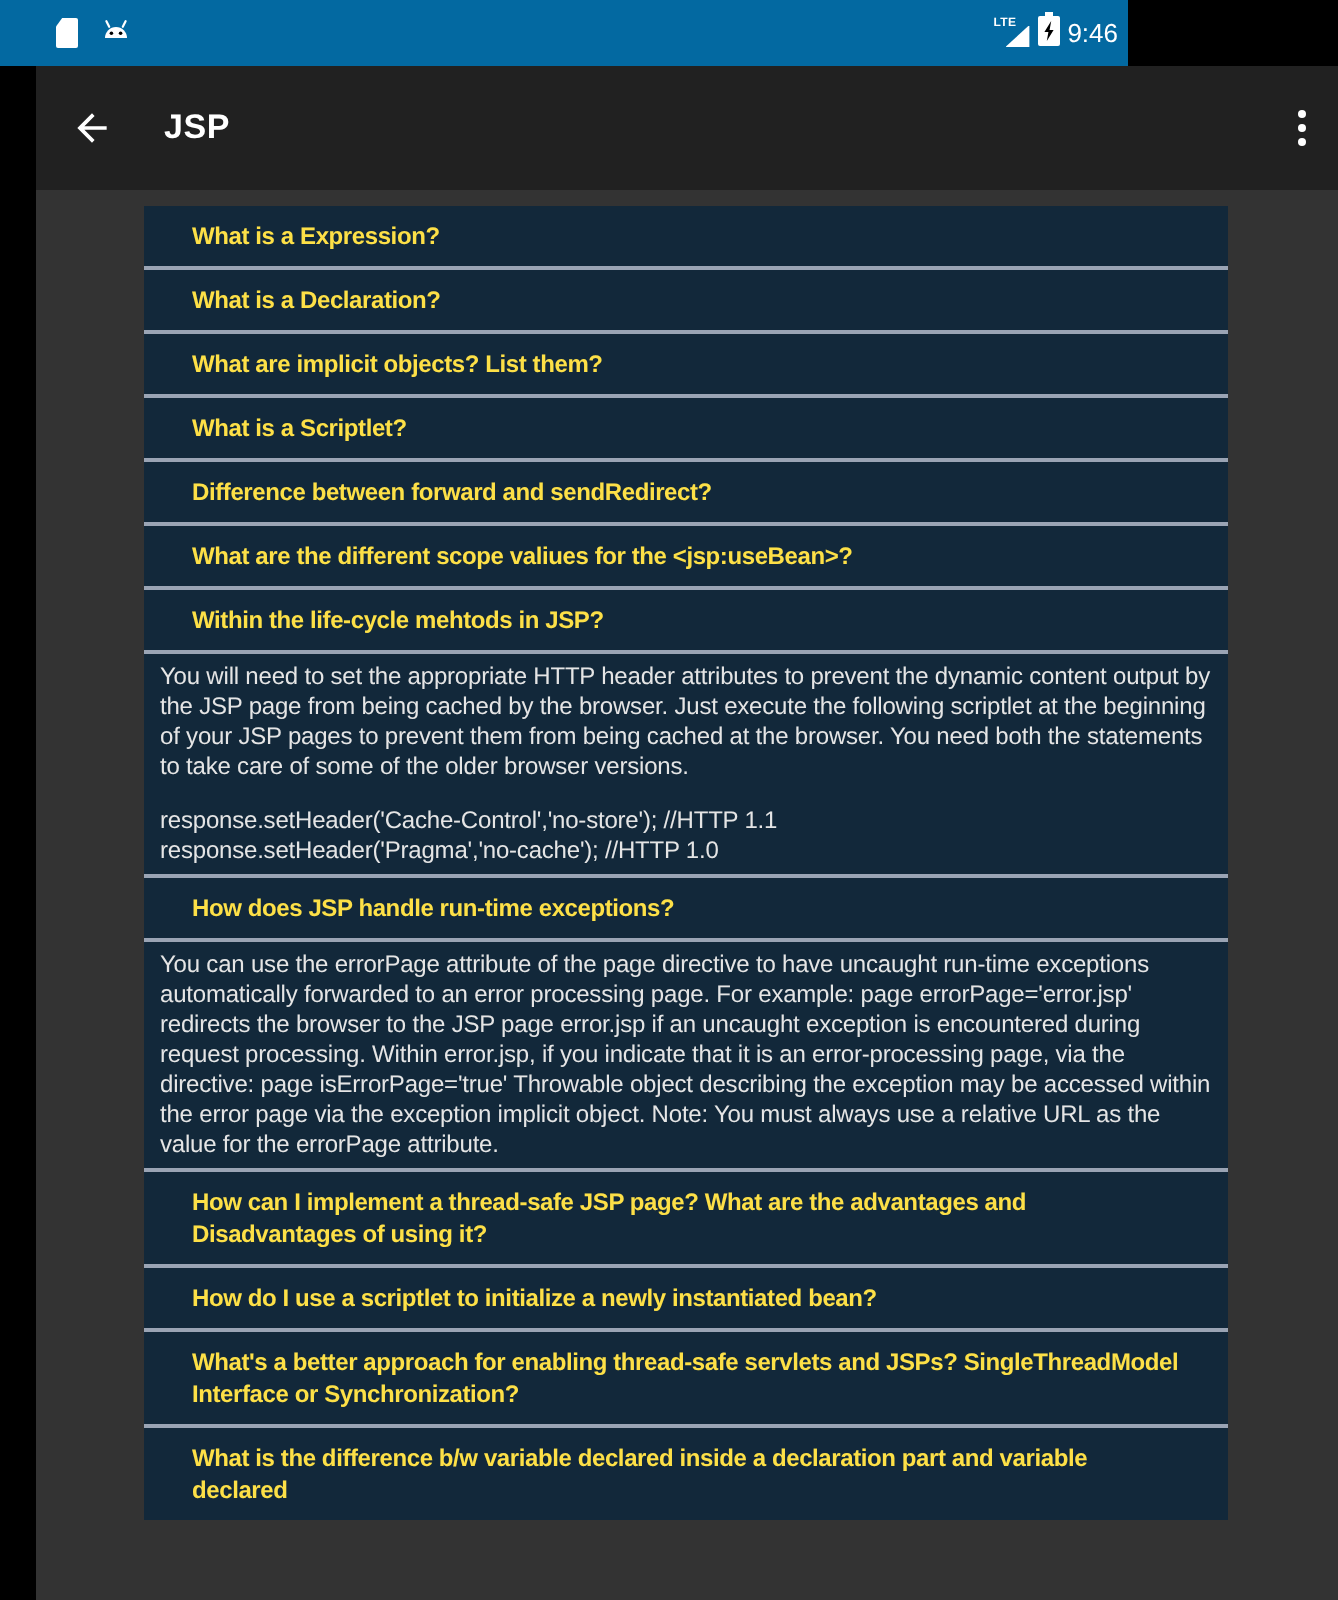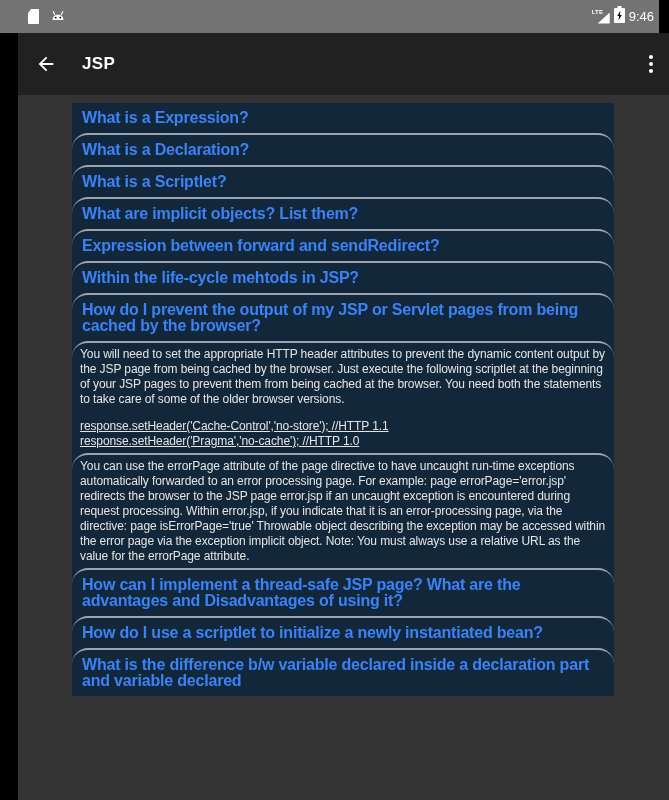--- a/index.html
+++ b/index.html
@@ -1,21 +1,21 @@
 <!DOCTYPE html>
 <html><head>
 <meta charset="utf-8">
 <style>
   * { margin:0; padding:0; box-sizing:border-box; }
   html,body { width:669px; height:800px; background:#000; }
   body { font-family:"Liberation Sans", sans-serif; }
   .screen { position:relative; width:669px; height:800px; background:#000; overflow:hidden; }
 
   
-  .status-bar { position:absolute; top:0; left:0; width:659px; height:33px; background:#737373; }
+  .status-bar { position:absolute; top:0; left:0; width:564px; height:33px; background:#0369a1; }
   .sb-left { position:absolute; left:28px; top:0; height:33px; display:flex; align-items:center; gap:12px; }
   .sd-icon { width:11px; height:15px; background:#fff; border-radius:1px;
              clip-path:polygon(28% 0, 100% 0, 100% 100%, 0 100%, 0 28%); }
   .sb-right { position:absolute; right:3px; top:0; height:33px; display:flex; align-items:center; gap:4px; }
   .signal { position:relative; width:18px; height:16px; }
   .signal .lte { position:absolute; left:0; top:0; font-size:6px; font-weight:bold; color:#fff; letter-spacing:.2px; }
   .signal .tri { position:absolute; right:0; bottom:1px; width:12px; height:11px; background:#fff;
                  clip-path:polygon(100% 0, 100% 100%, 0 100%); }
   .time { color:#fff; font-size:13px; padding-right:2px; }
 
@@ -24,26 +24,26 @@
   .app-bar { height:62px; background:#212121; display:flex; align-items:center; position:relative; }
   .back-btn { margin-left:16px; width:24px; height:24px; display:flex; align-items:center; justify-content:center; }
   .app-title { color:#fff; font-size:17px; font-weight:bold; margin-left:24px; letter-spacing:.3px; }
   .overflow-btn { position:absolute; right:12px; top:50%; transform:translateY(-50%);
                   display:flex; flex-direction:column; gap:3px; padding:4px; }
   .overflow-btn .dot { width:4px; height:4px; border-radius:50%; background:#fff; }
 
   
   .content { height:705px; background:#333333; padding:8px 0 0 54px; overflow:hidden; }
   .card { width:542px; background:#12283a; }
-  .row + .row { border-top:2px solid #9aa4b4;border-radius:16px; }
-  .row.q { padding:7px 10px; color:#3b82f6; font-size:16px; font-weight:bold;
+  .row + .row { border-top:2px solid #9aa4b4; }
+  .row.q { padding:7px 24px; color:#fde047; font-size:12px; font-weight:bold;
            line-height:16px; letter-spacing:-0.2px; cursor:pointer; }
   .row.a { padding:4px 8px; color:#e5e5e5; font-size:12px; line-height:15px; letter-spacing:-0.1px; }
   .row.a .code { margin-top:12px; }
-  .row.a .code-line { white-space:nowrap;text-decoration:underline; }
+  .row.a .code-line { white-space:nowrap; }
 </style>
 </head>
 <body>
 
 <div class="screen">
 
   <div class="status-bar">
     <div class="sb-left">
       <span class="sd-icon"></span>
       <span>
@@ -86,39 +86,41 @@
           <span class="dot"></span>
           <span class="dot"></span>
       </span>
     </div>
 
     <div class="content">
       <div class="card">
 
         <div class="row q">What is a Expression?</div>
         <div class="row q">What is a Declaration?</div>
+        <div class="row q">What are implicit objects? List them?</div>
         <div class="row q">What is a Scriptlet?</div>
-        <div class="row q">What are implicit objects? List them?</div>
-        <div class="row q">Expression between forward and sendRedirect?</div>
+        <div class="row q">Difference between forward and sendRedirect?</div>
+        <div class="row q">What are the different scope valiues for the &lt;jsp:useBean&gt;?</div>
         <div class="row q">Within the life-cycle mehtods in JSP?</div>
-        <div class="row q">How do I prevent the output of my JSP or Servlet pages from being cached by the browser?</div>
 
         <div class="row a">
           <div>You will need to set the appropriate HTTP header attributes to prevent the dynamic content output by the JSP page from being cached by the browser. Just execute the following scriptlet at the beginning of your JSP pages to prevent them from being cached at the browser. You need both the statements to take care of some of the older browser versions.</div>
           <div class="code">
             <div class="code-line">response.setHeader('Cache-Control','no-store'); //HTTP 1.1</div>
             <div class="code-line">response.setHeader('Pragma','no-cache'); //HTTP 1.0</div>
           </div>
         </div>
 
+        <div class="row q">How does JSP handle run-time exceptions?</div>
 
         <div class="row a">
           <div>You can use the errorPage attribute of the page directive to have uncaught run-time exceptions automatically forwarded to an error processing page. For example: page errorPage='error.jsp' redirects the browser to the JSP page error.jsp if an uncaught exception is encountered during request processing. Within error.jsp, if you indicate that it is an error-processing page, via the directive: page isErrorPage='true' Throwable object describing the exception may be accessed within the error page via the exception implicit object. Note: You must always use a relative URL as the value for the errorPage attribute.</div>
         </div>
 
         <div class="row q">How can I implement a thread-safe JSP page? What are the advantages and Disadvantages of using it?</div>
         <div class="row q">How do I use a scriptlet to initialize a newly instantiated bean?</div>
+        <div class="row q">What's a better approach for enabling thread-safe servlets and JSPs? SingleThreadModel Interface or Synchronization?</div>
         <div class="row q">What is the difference b/w variable declared inside a declaration part and variable declared</div>
 
       </div>
     </div>
   </div>
 </div>
 
 </body></html>

